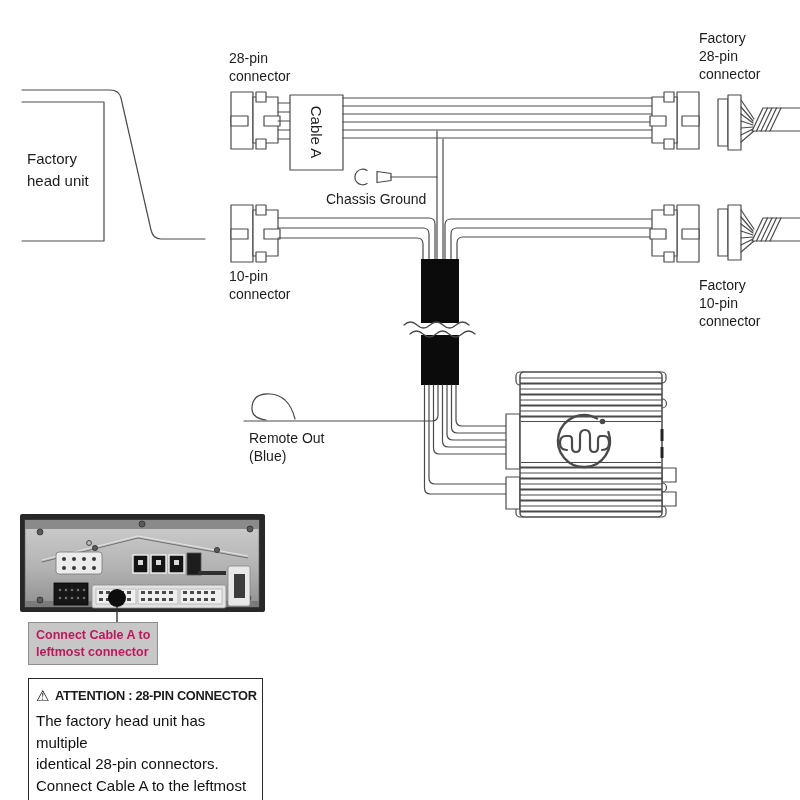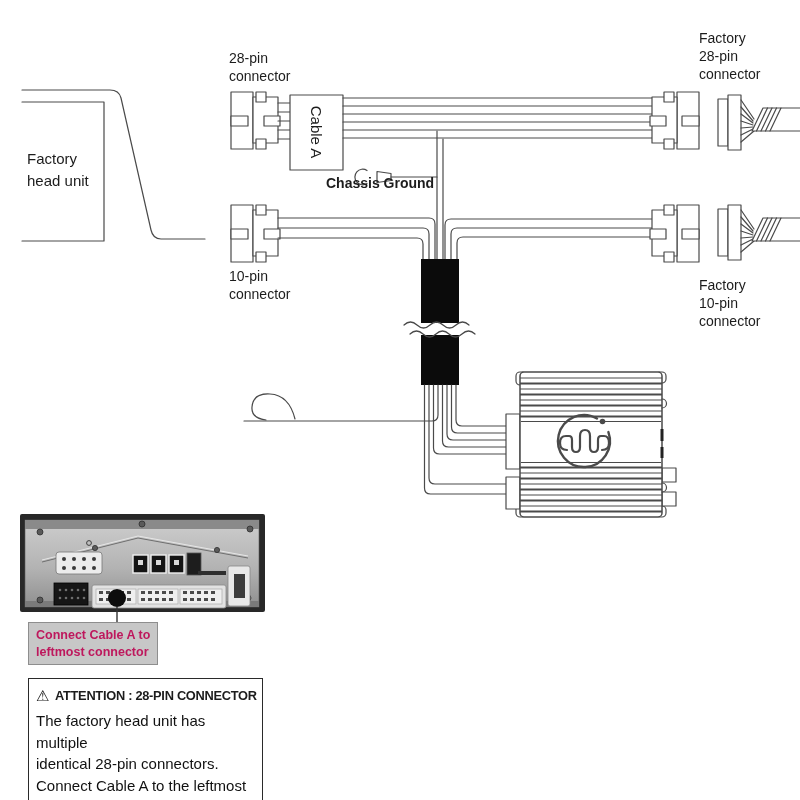--- a/index.html
+++ b/index.html
@@ -176,21 +176,23 @@
       <path class="s" d="M 781 218 H 800 M 770 241 H 800"></path>
     </g>
   </svg>
 
   <div class="lbl lbl-big" style="left:27px;top:148px;">Factory
 head unit</div>
   <div class="lbl" style="left:229px;top:49px;">28-pin
 connector</div>
   <div class="lbl" style="left:229px;top:267px;">10-pin
 connector</div>
-  <div class="lbl" style="left:326px;top:174px;font-weight:bold;">Chassis Ground</div>
+  <div class="lbl" style="left:326px;top:190px;">Chassis Ground</div>
+  <div class="lbl" style="left:249px;top:429px;">Remote Out
+(Blue)</div>
   <div class="lbl" style="left:699px;top:29px;">Factory
 28-pin
 connector</div>
   <div class="lbl" style="left:699px;top:276px;">Factory
 10-pin
 connector</div>
 
   <svg style="left:20px;top:514px;" width="245" height="112" viewBox="0 0 245 112">
     <defs>
       <linearGradient id="panelG" x1="0" y1="0" x2="0" y2="1">

